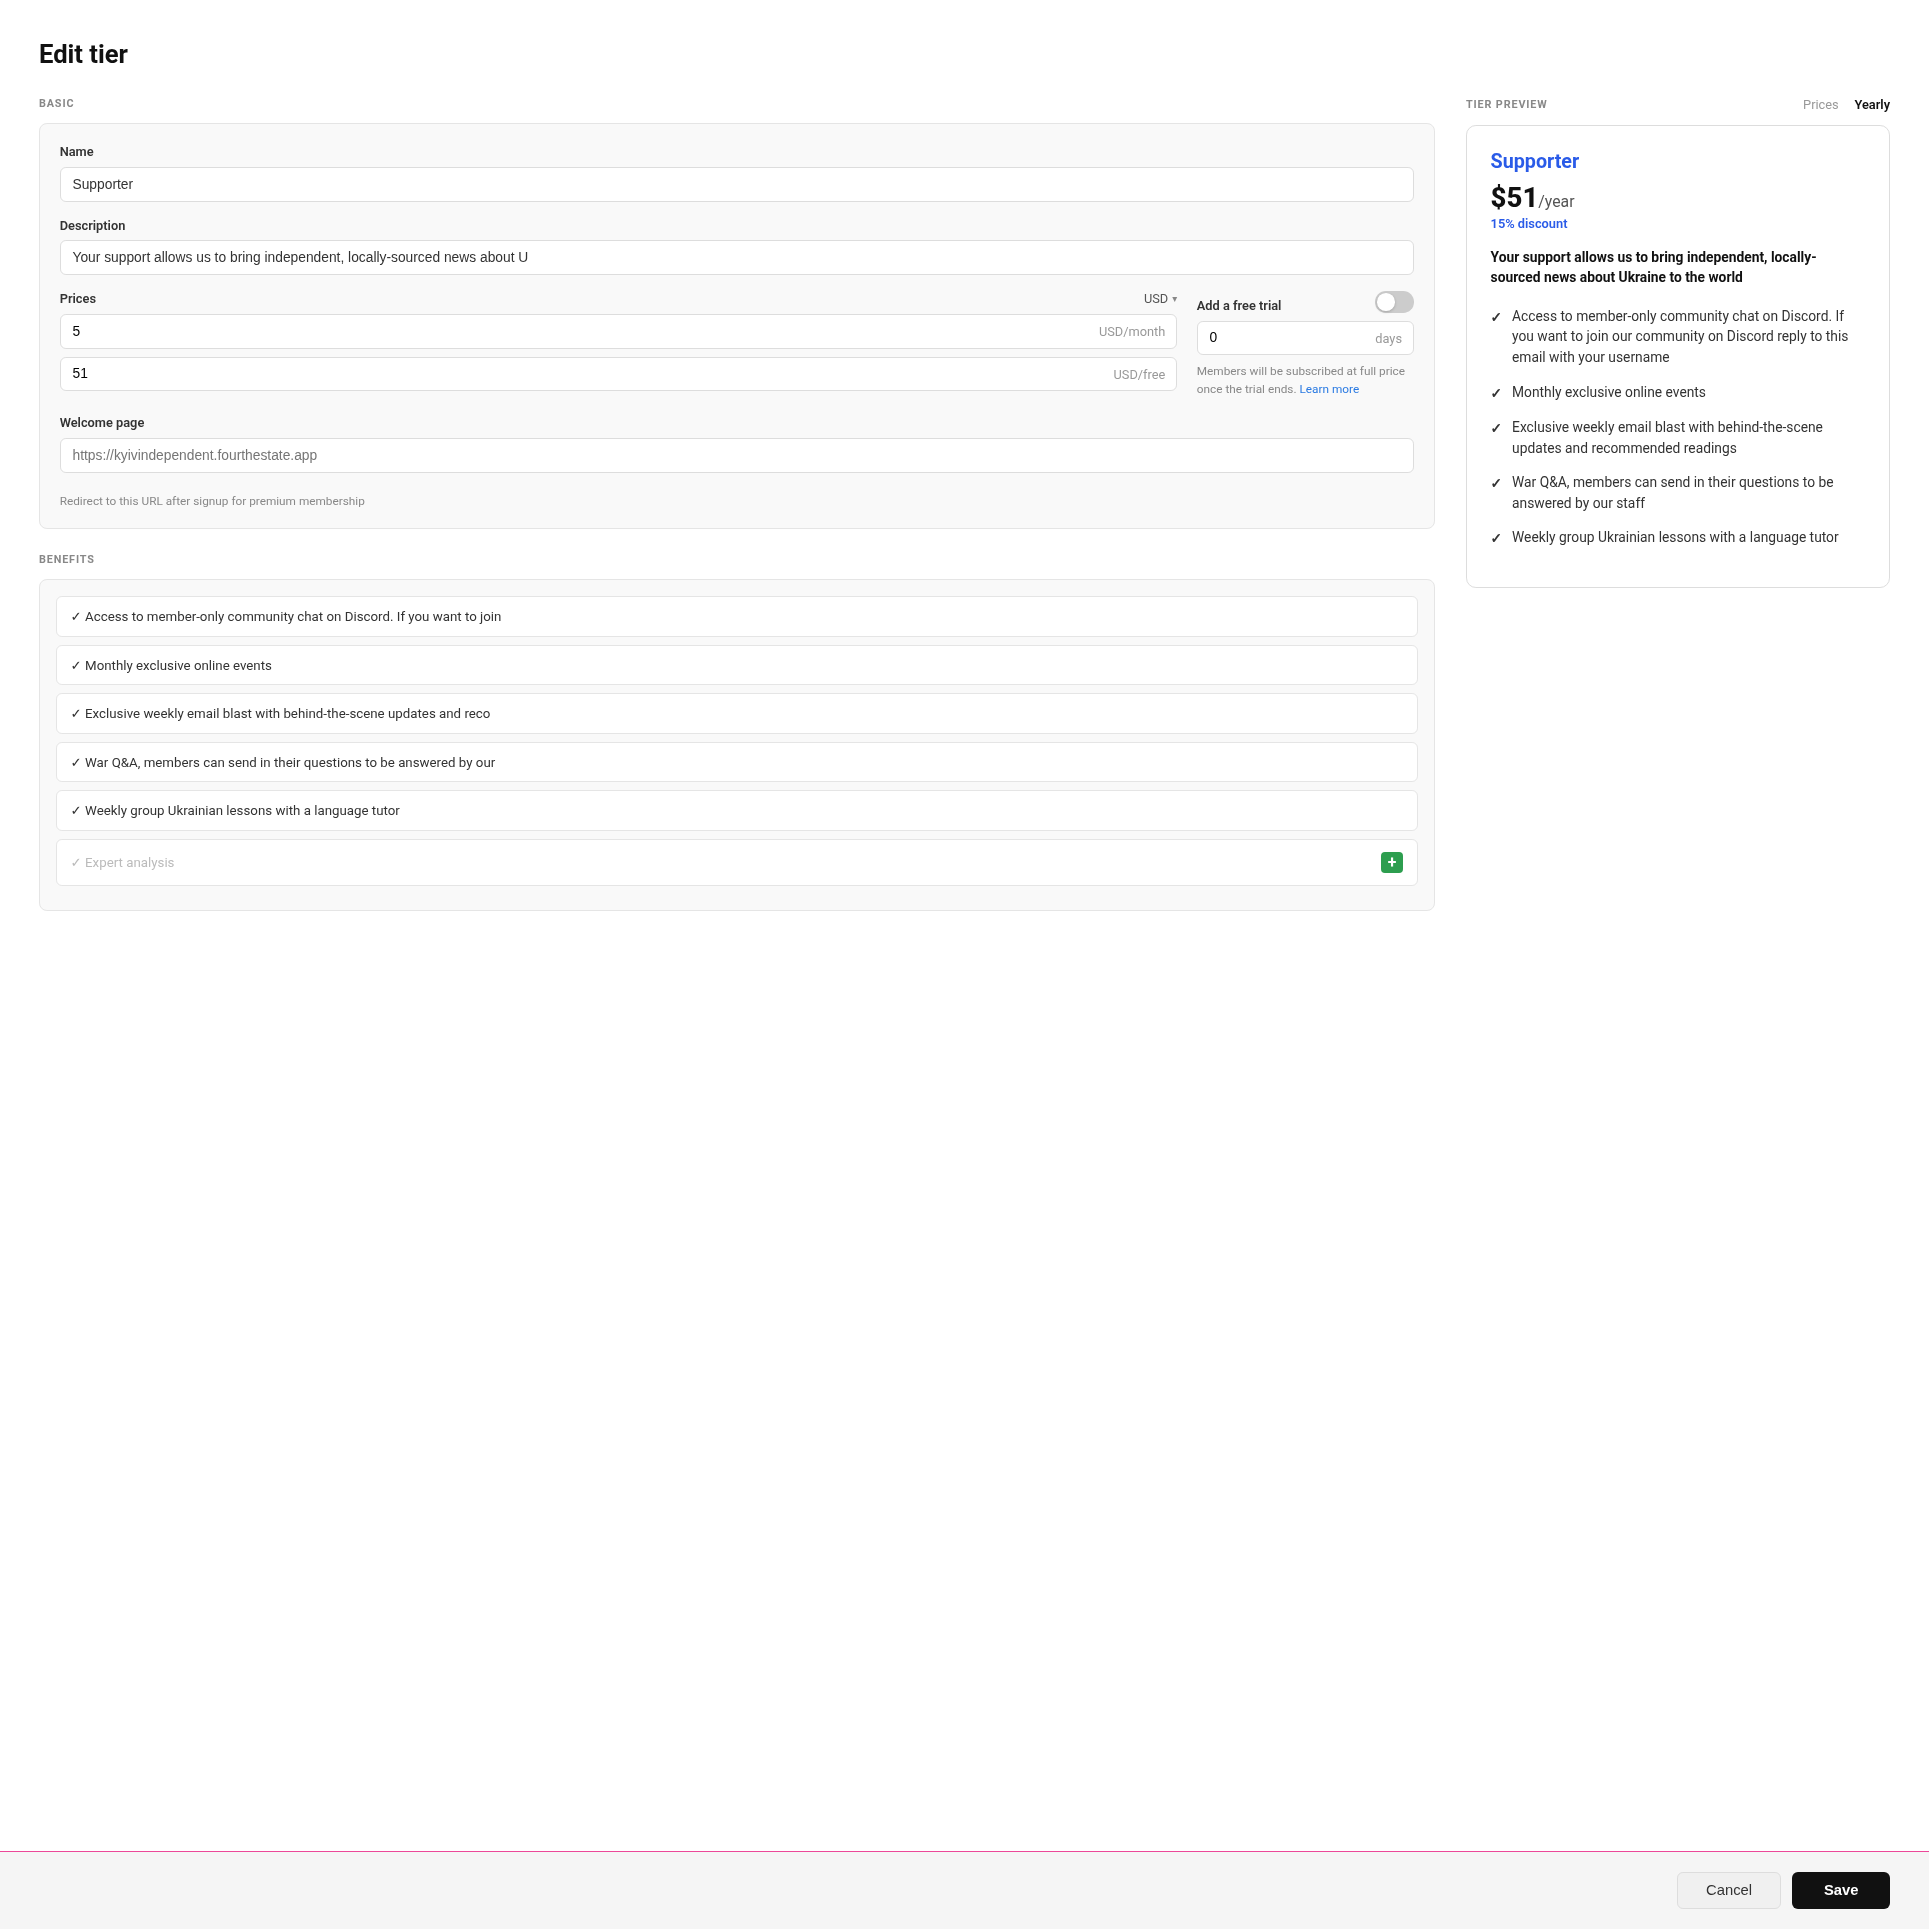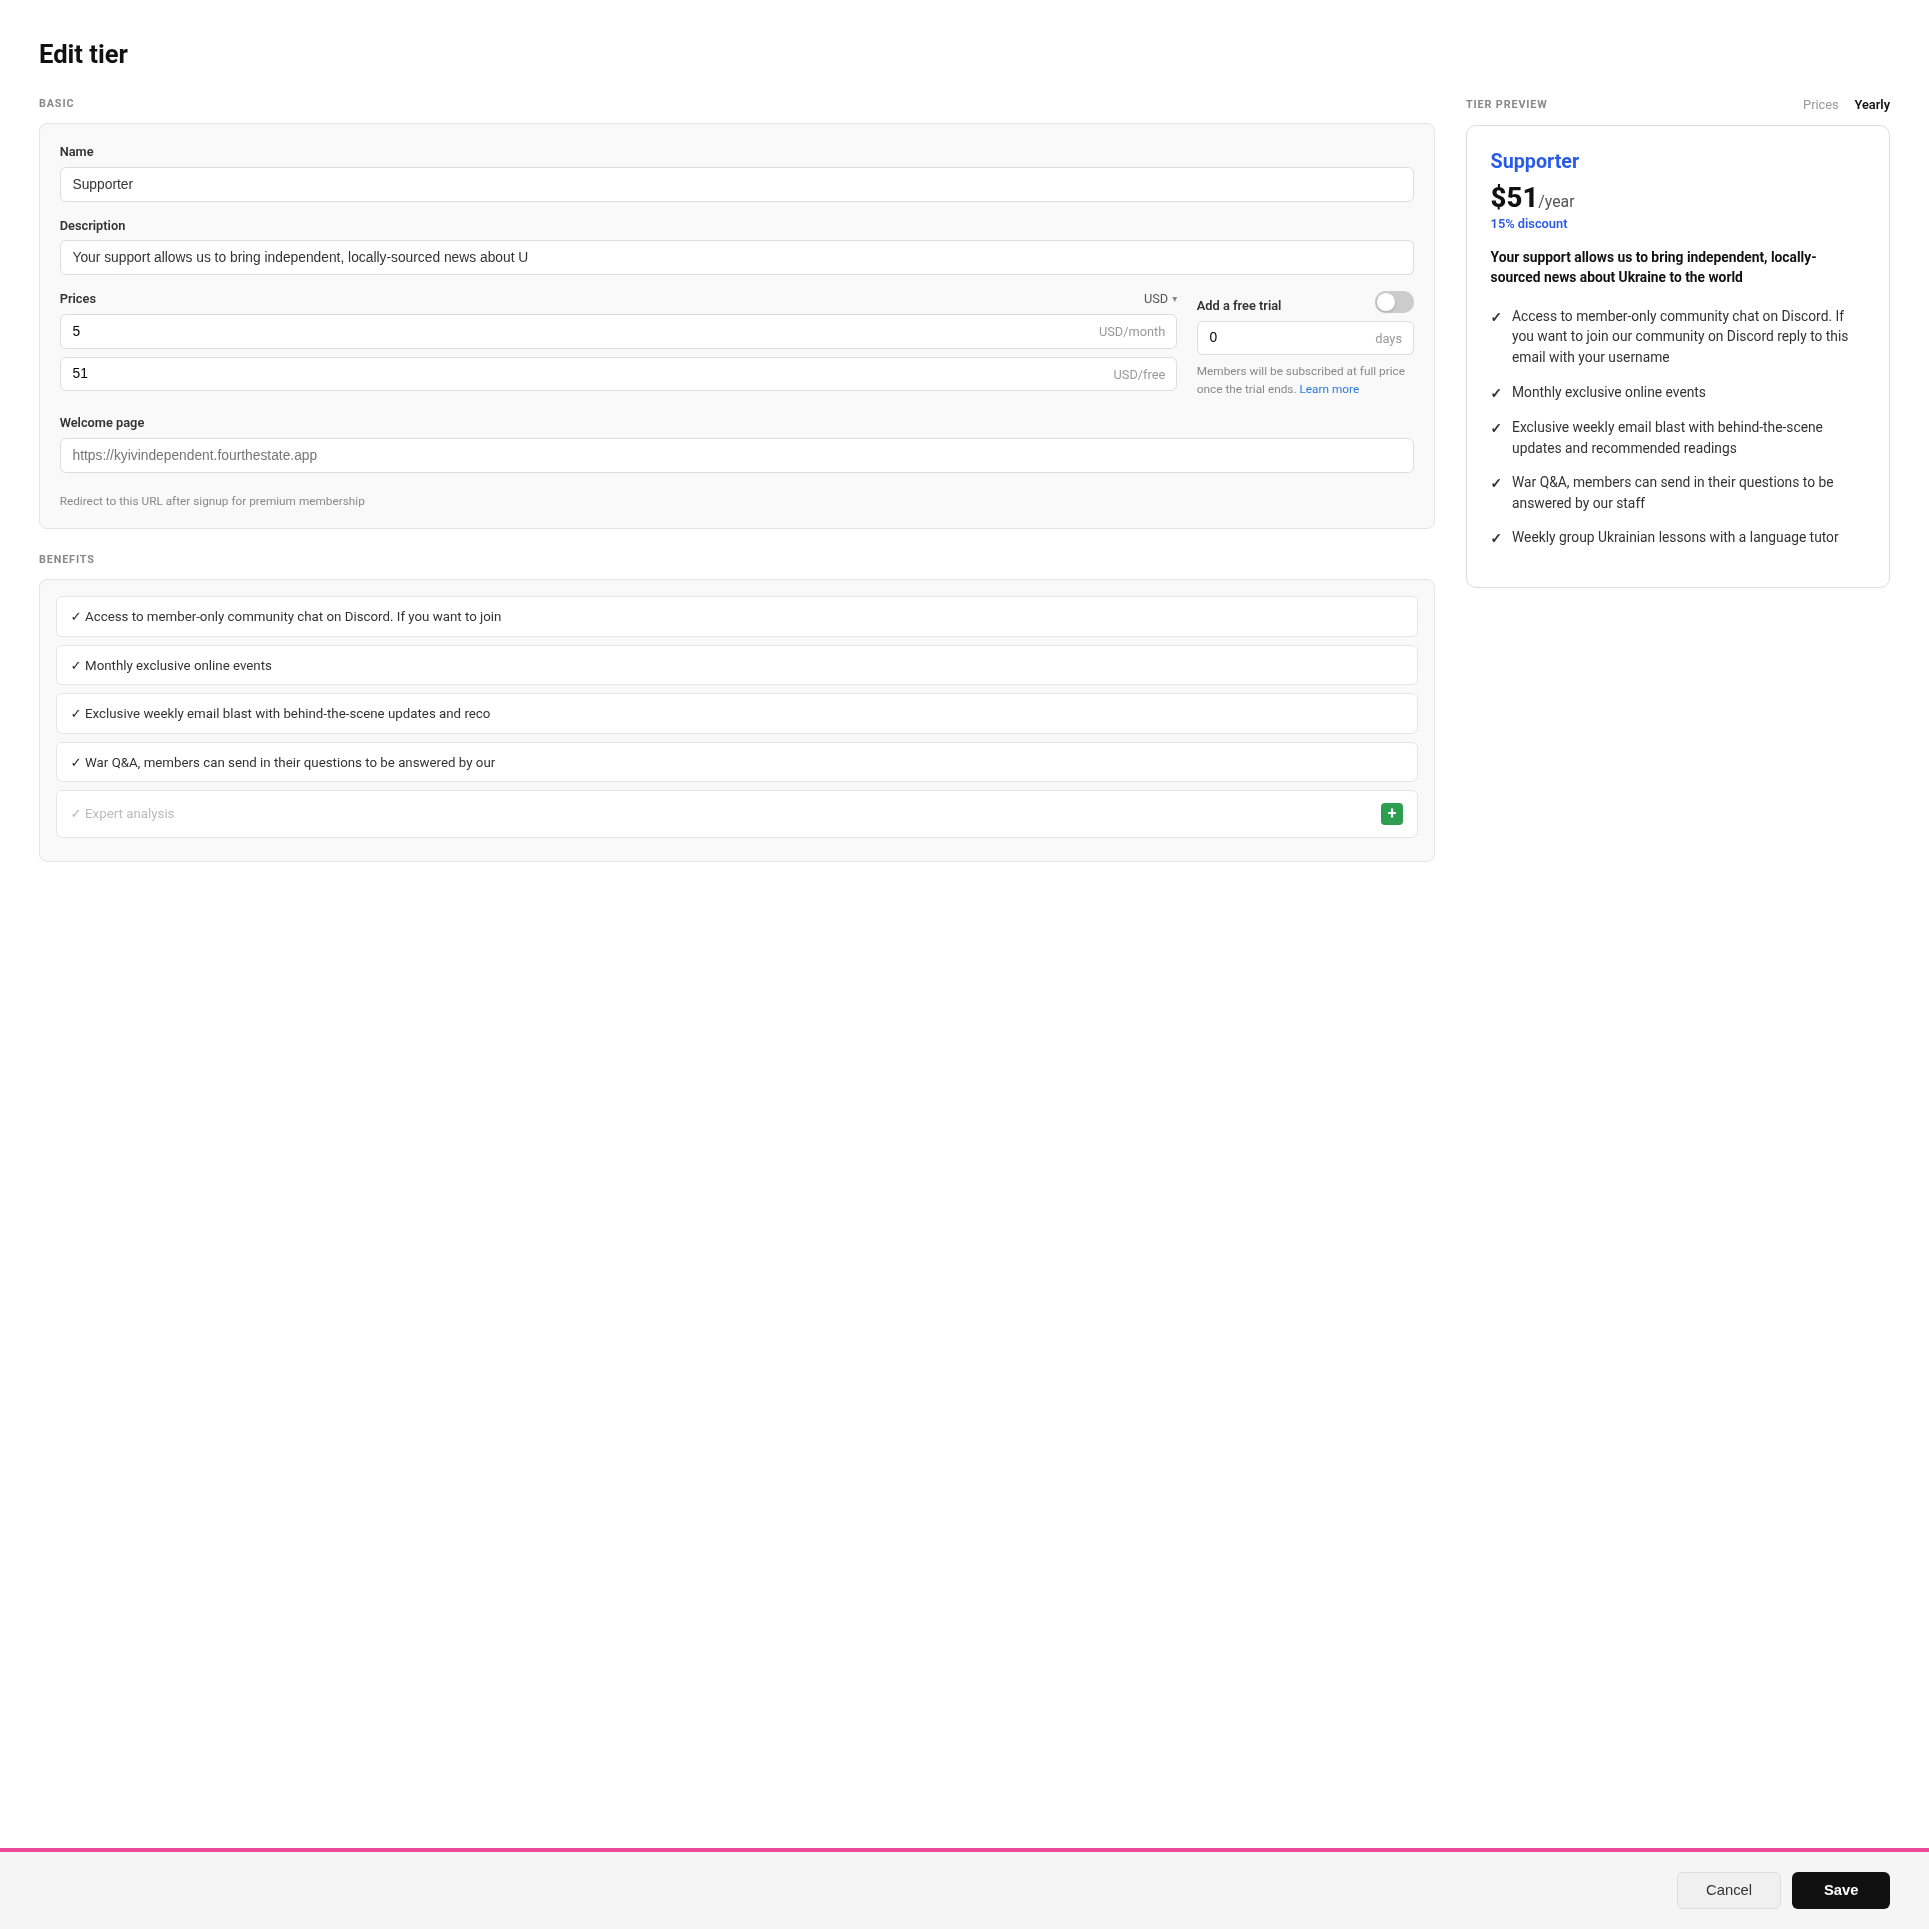--- a/index.html
+++ b/index.html
@@ -276,21 +276,21 @@
     }
     .preview-benefit-check {
       color: #333;
       font-weight: 600;
       flex-shrink: 0;
       margin-top: 1px;
     }
     
     .footer-bar {
       background: #f5f5f5;
-      border-top: 4px solid #ec4899;
+      border-top: 1px solid #ec4899;
       padding: 19.7px 39px;
       display: flex;
       justify-content: flex-end;
       gap: 11.8px;
     }
     .btn-cancel {
       padding: 9.9px 27.6px;
       border: 1px solid #ddd;
       background: #f0f0f0;
       border-radius: 5.9px;
@@ -382,20 +382,23 @@
         </div>
         <div class="benefit-item">
           <span class="benefit-text">✓  Monthly exclusive online events</span>
         </div>
         <div class="benefit-item">
           <span class="benefit-text">✓  Exclusive weekly email blast with behind-the-scene updates and reco</span>
         </div>
         <div class="benefit-item">
           <span class="benefit-text">✓  War Q&amp;A, members can send in their questions to be answered by our</span>
         </div>
+        <div class="benefit-item">
+          <span class="benefit-text">✓  Weekly group Ukrainian lessons with a language tutor</span>
+        </div>
         <div class="benefit-item inactive">
           <span class="benefit-text">✓  Expert analysis</span>
           <div class="benefit-add-btn">+</div>
         </div>
       </div>
     </div>
 
     <div class="right-panel">
       <div class="tier-preview-header">
         <div class="section-label" style="margin-bottom:0">TIER PREVIEW</div>

